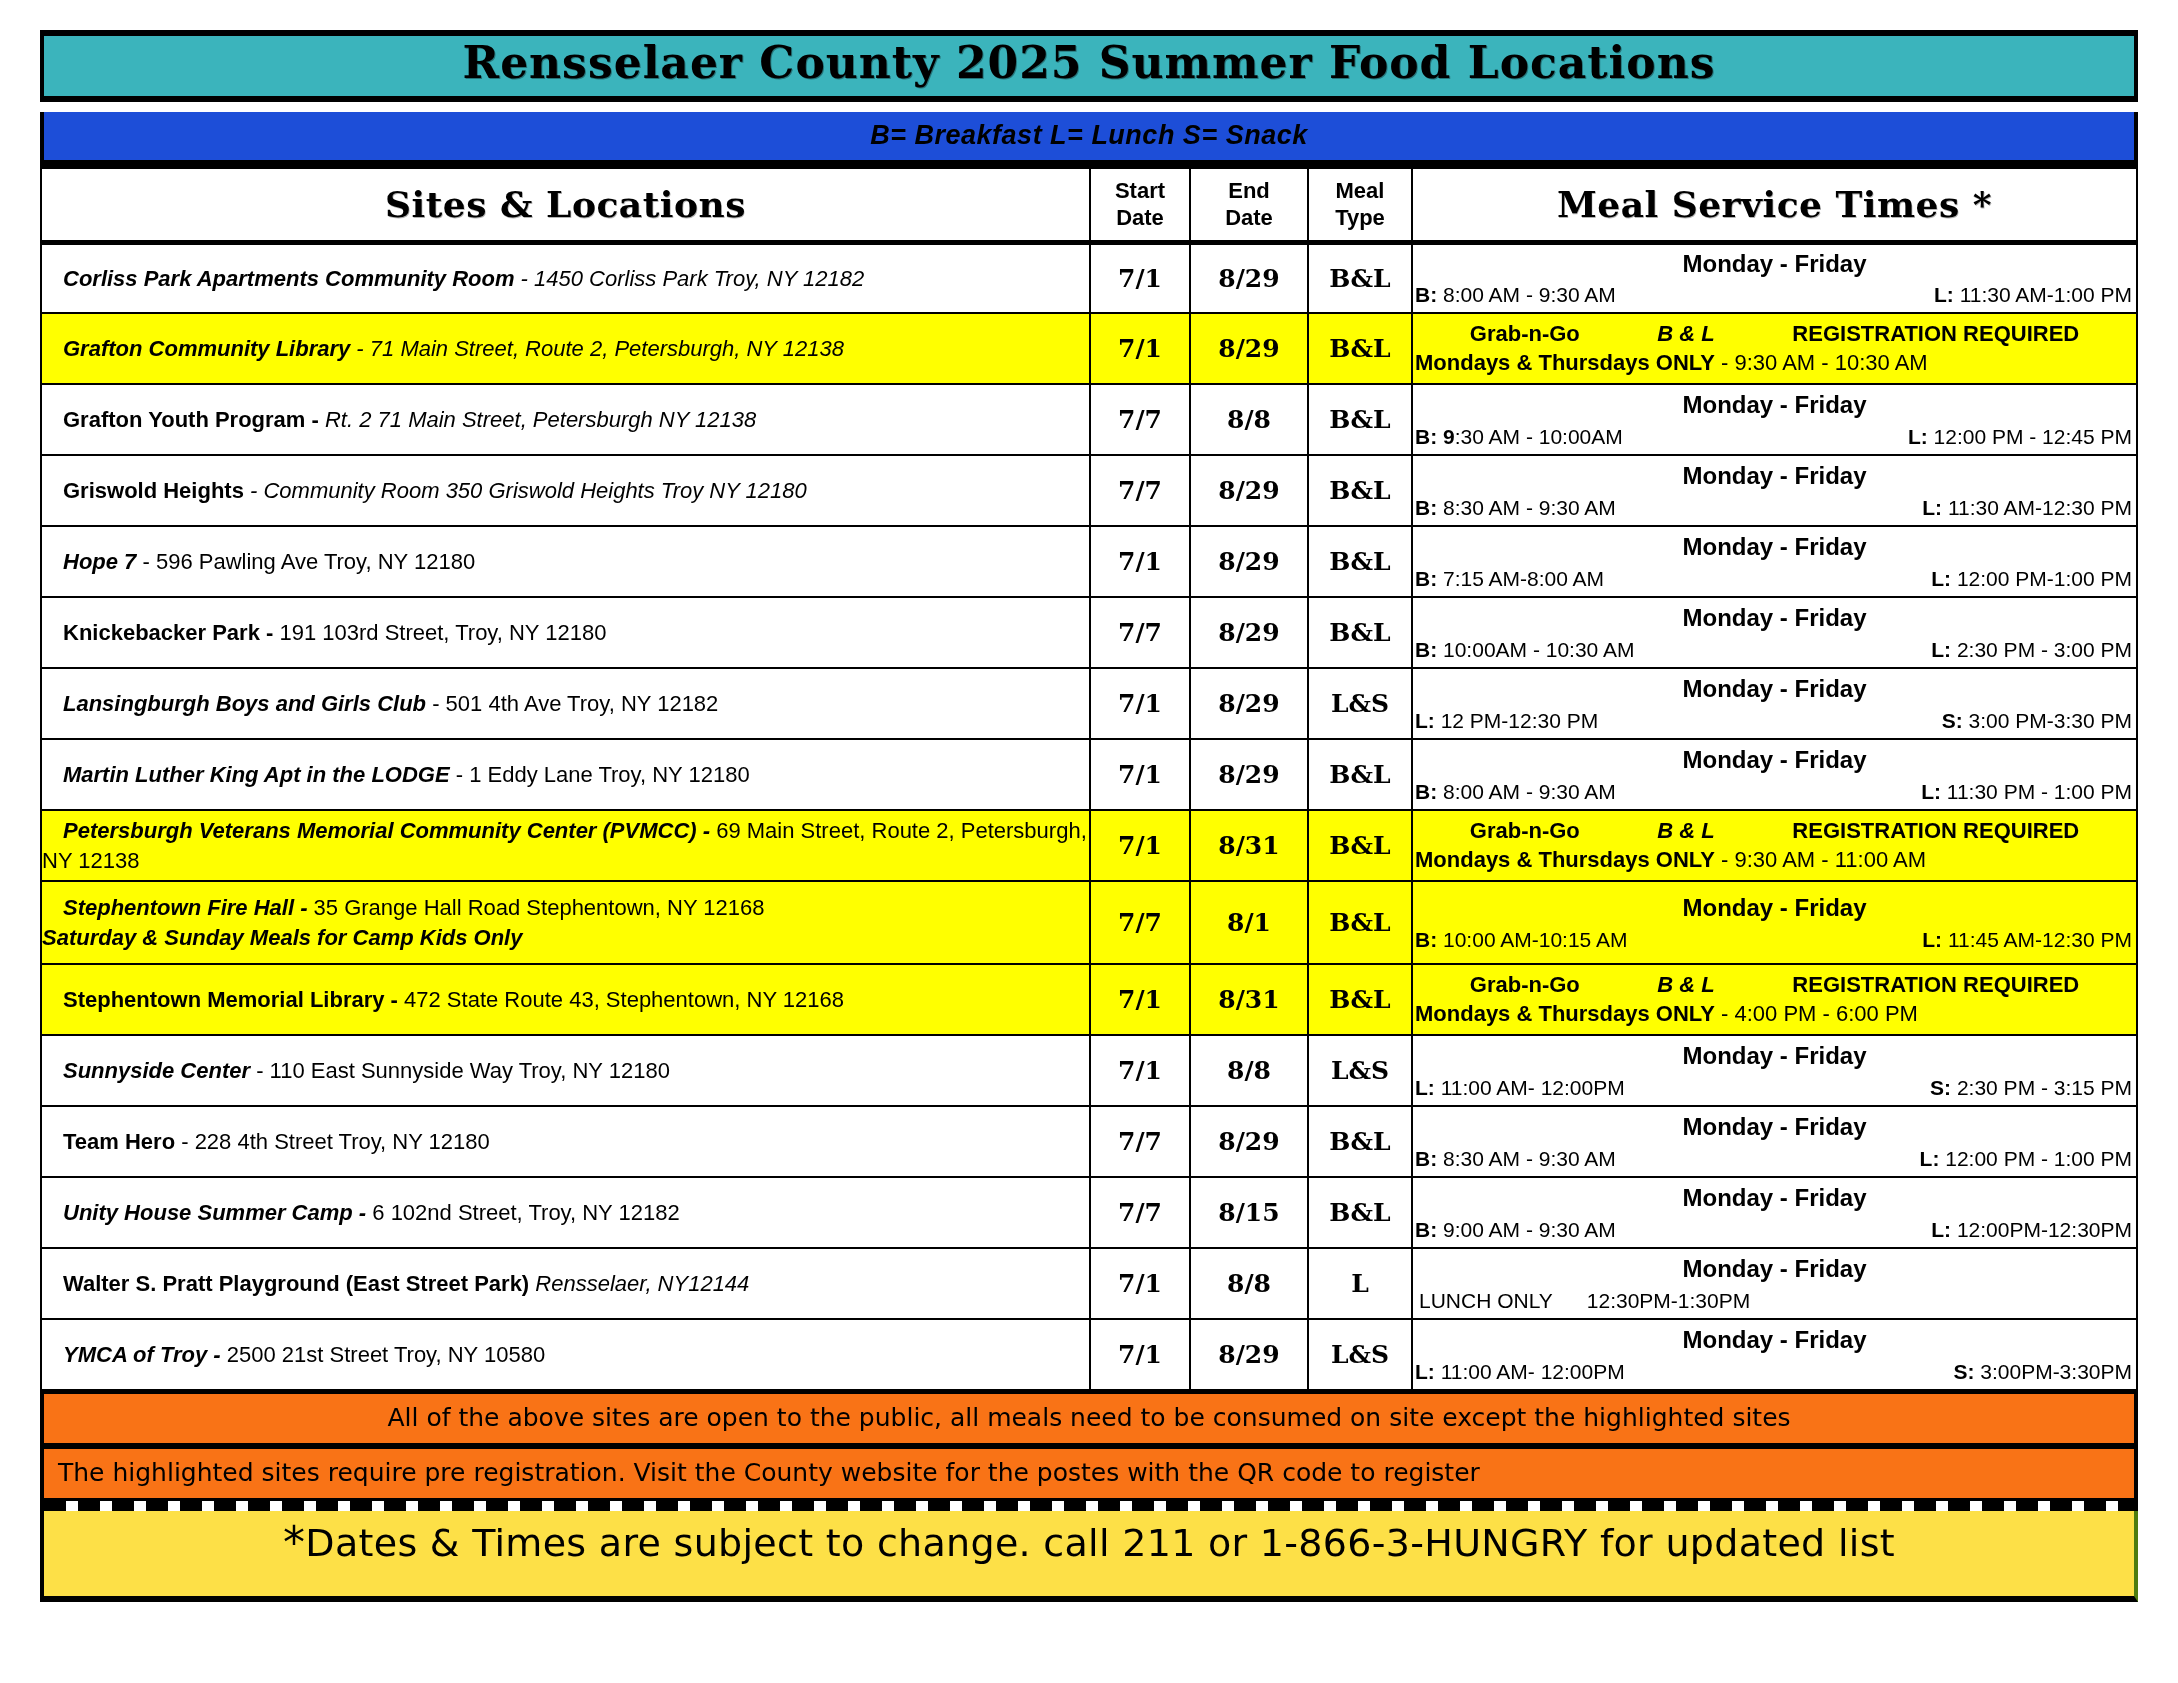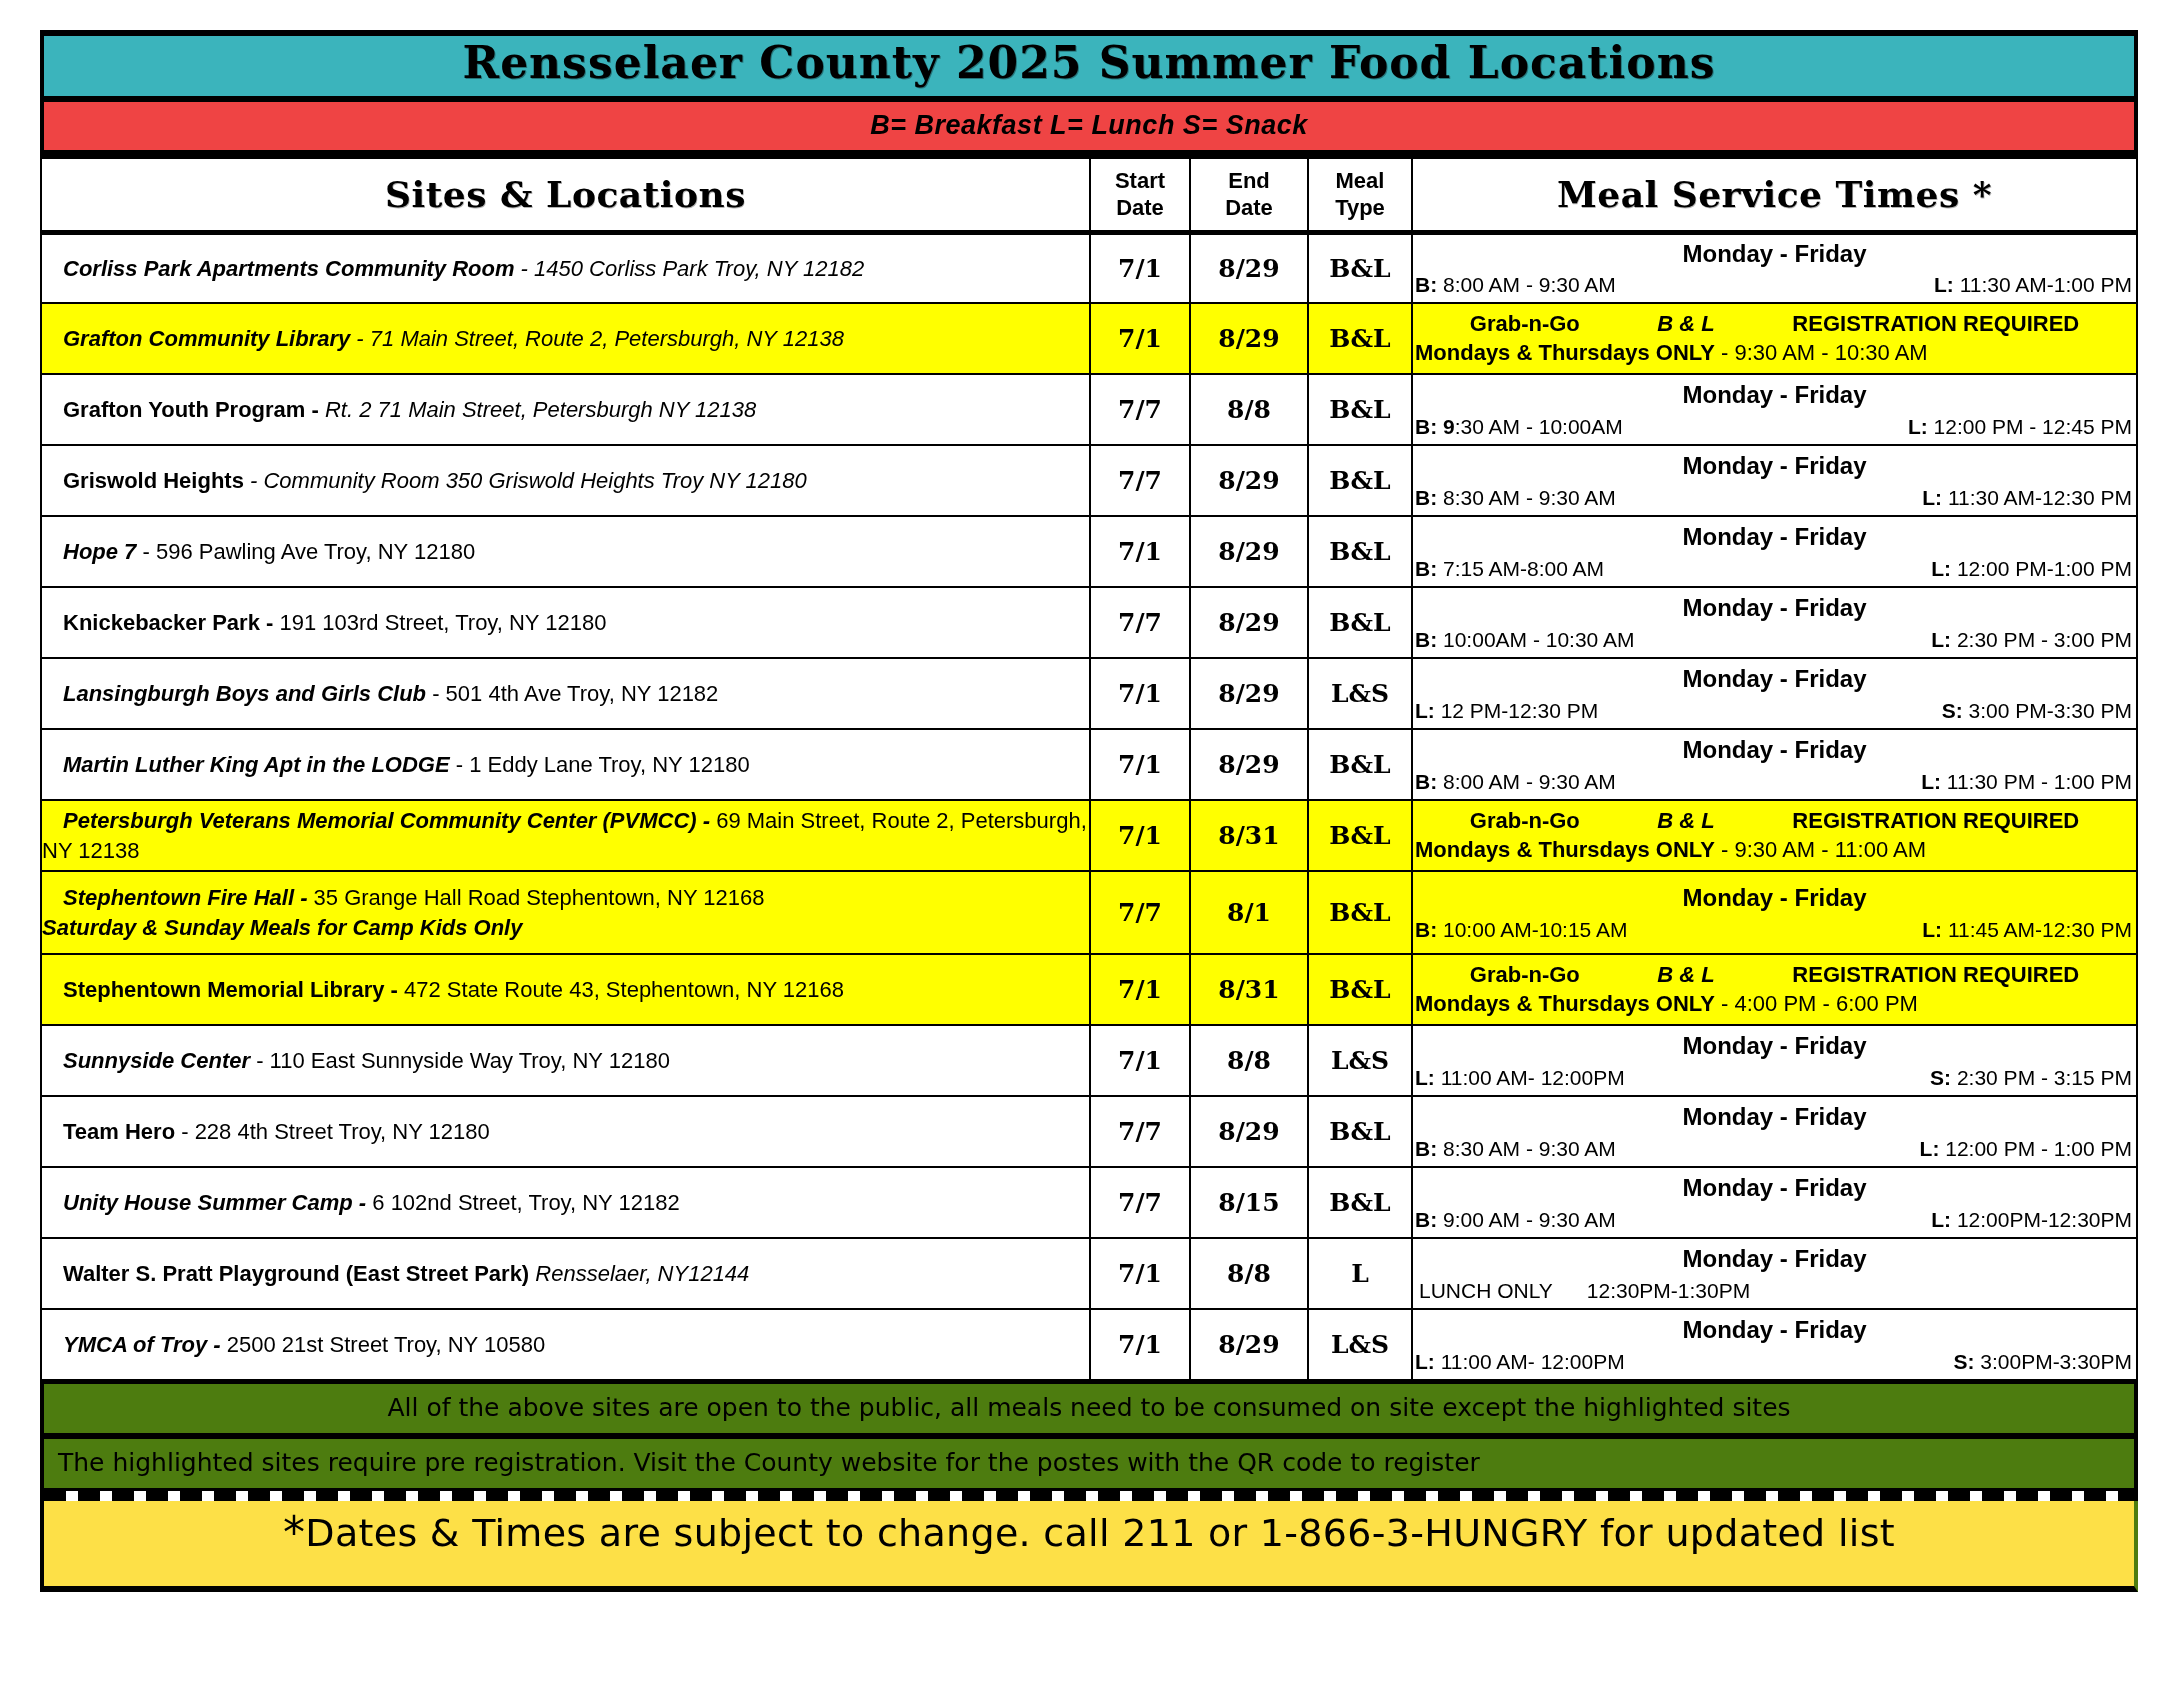--- a/index.html
+++ b/index.html
@@ -37,21 +37,22 @@
     text-shadow: 1px 1px 0 rgba(0,0,0,0.35);
   }
 
   
   .legend-row {
     border-left: 4px solid #000;
     border-right: 4px solid #000;
     border-bottom: 5px solid #000;
     text-align: center;
     padding: 8px 0 9px 0;
-    background: #ef4444;
+    background: #1d4ed8;
+    margin-top: 10px;
   }
   .legend-text {
     font-family: "Liberation Sans", sans-serif;
     font-style: italic;
     font-weight: bold;
     font-size: 27px;
     color: #000;
     letter-spacing: 0.5px;
   }
 
@@ -163,21 +164,21 @@
   .lunch-only .gap { display: inline-block; width: 34px; }
 
   tr.hl td { background: #FFFF00; }
 
   
   .note {
     border-left: 4px solid #000;
     border-right: 4px solid #000;
     border-top: 3px solid #000;
     border-bottom: 3px solid #000;
-    background: #4d7c0f;
+    background: #f97316;
     font-family: "DejaVu Sans", sans-serif;
     font-size: 25px;
     color: #000;
     padding: 9px 10px 11px 10px;
   }
   .note.c { text-align: center; }
   .note.l { text-align: left; padding-left: 14px; }
 
   .dash-sep {
     height: 10px;

